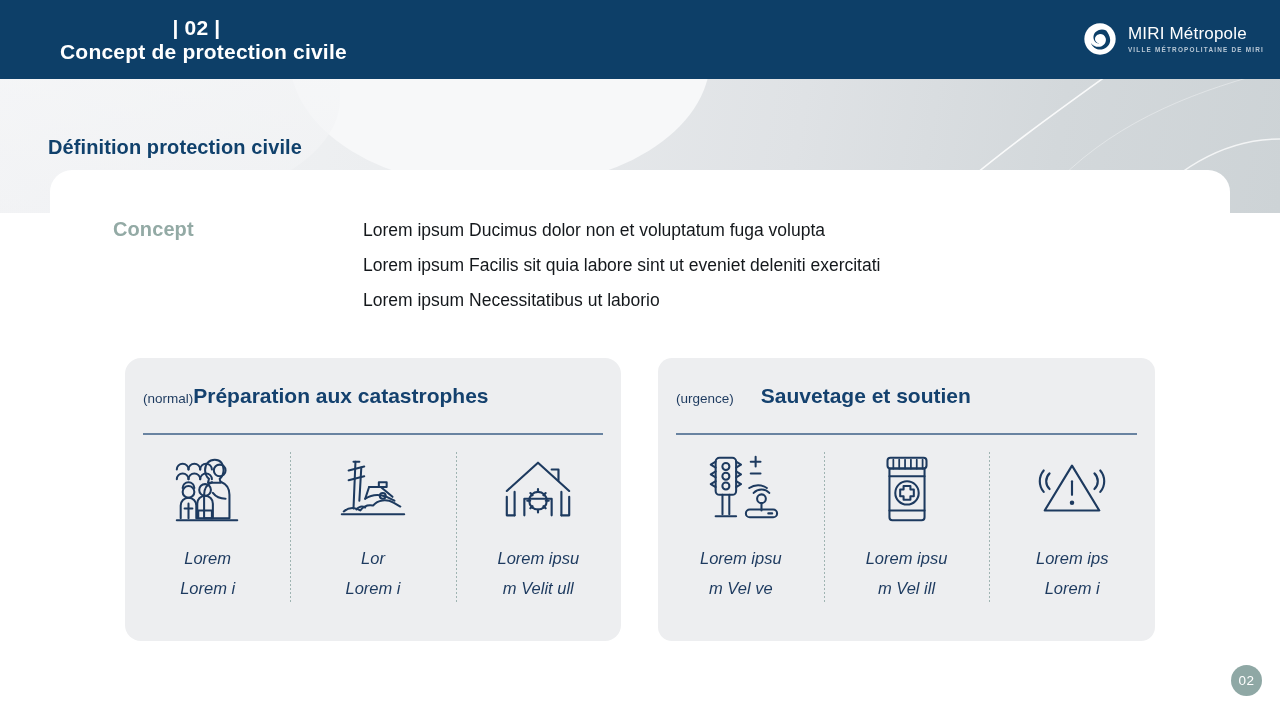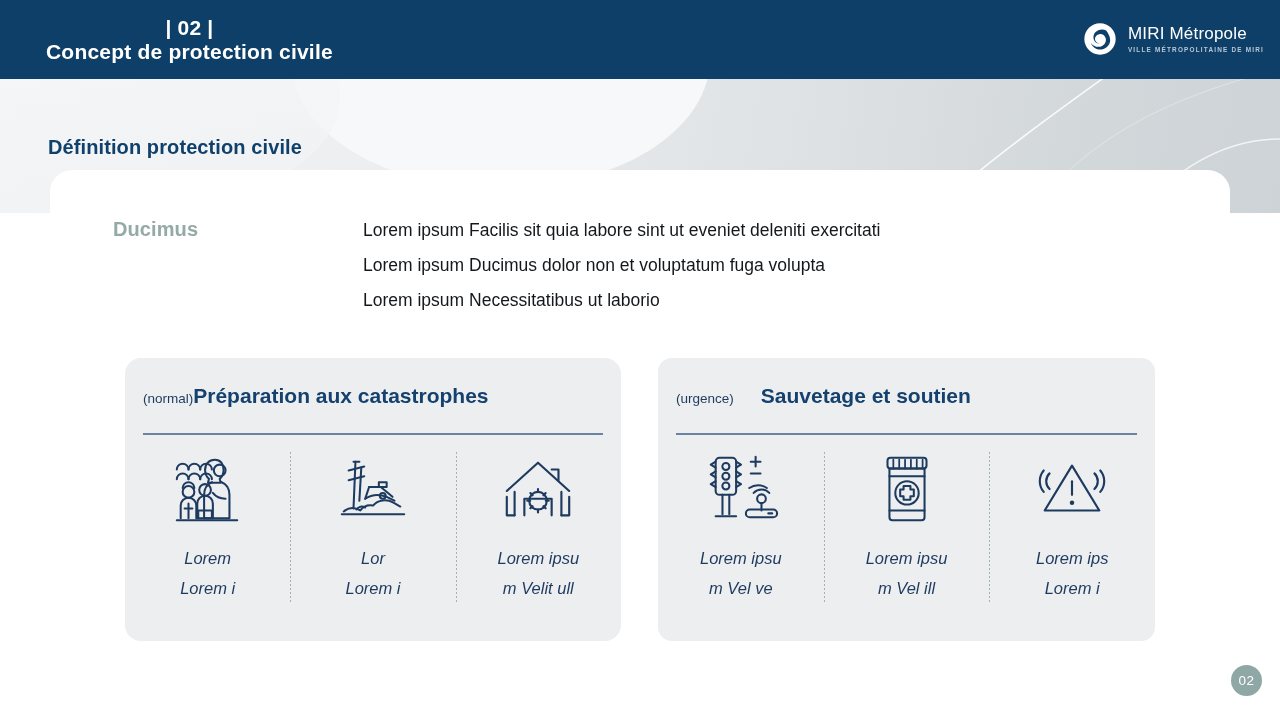--- a/index.html
+++ b/index.html
@@ -23,21 +23,21 @@
   .topbar-title {
     margin-left:46px;
     color:#ffffff;
     font-size:21px;
     font-weight:bold;
     letter-spacing:.2px;
     white-space:nowrap;
     display:flex; align-items:center; gap:0;flex-direction:column;
   }
   .tb-num { display:inline-block; }
-  .tb-text { display:inline-block; margin-left:0; }
+  .tb-text { display:inline-block; margin-left:14px; }
 
   
   .logo-wrap {
     position:absolute; right:16px; top:20px;
     display:flex; align-items:center; gap:9px;
   }
   .logo-mark { width:38px; height:38px; flex:0 0 38px; }
   .logo-text { display:flex; flex-direction:column; justify-content:center; }
   .logo-name { color:#ffffff; font-size:17px; letter-spacing:.2px; line-height:20px; }
   .logo-sub { color:#b9c8d6; font-size:6.4px; letter-spacing:1.2px; line-height:11px; font-weight:bold; }
@@ -170,24 +170,24 @@
       <path d="M1280 60 C 1220 60, 1170 95, 1140 134" stroke="#ffffff" stroke-width="1.4" fill="none" opacity=".75"></path>
       <path d="M1280 -10 C 1200 10, 1120 40, 1060 100" stroke="#ffffff" stroke-width="1" fill="none" opacity=".35"></path>
     </svg>
   </div>
 
   <div class="panel"></div>
   <div class="panel-fill"></div>
 
   <div class="section-heading">Définition protection civile</div>
 
-  <div class="concepts-label">Ducimus</div>
+  <div class="concepts-label">Concept</div>
   <ul class="concepts-list">
+    <li>Lorem ipsum Ducimus dolor non et voluptatum fuga volupta</li>
     <li>Lorem ipsum Facilis sit quia labore sint ut eveniet deleniti exercitati</li>
-    <li>Lorem ipsum Ducimus dolor non et voluptatum fuga volupta</li>
     <li>Lorem ipsum Necessitatibus ut laborio</li>
   </ul>
 
   <div class="card card-left">
     <div class="card-head">
       <span class="card-tag">(normal)</span>
       <span class="card-title">Préparation aux catastrophes</span>
     </div>
     <div class="card-rule"></div>
 

